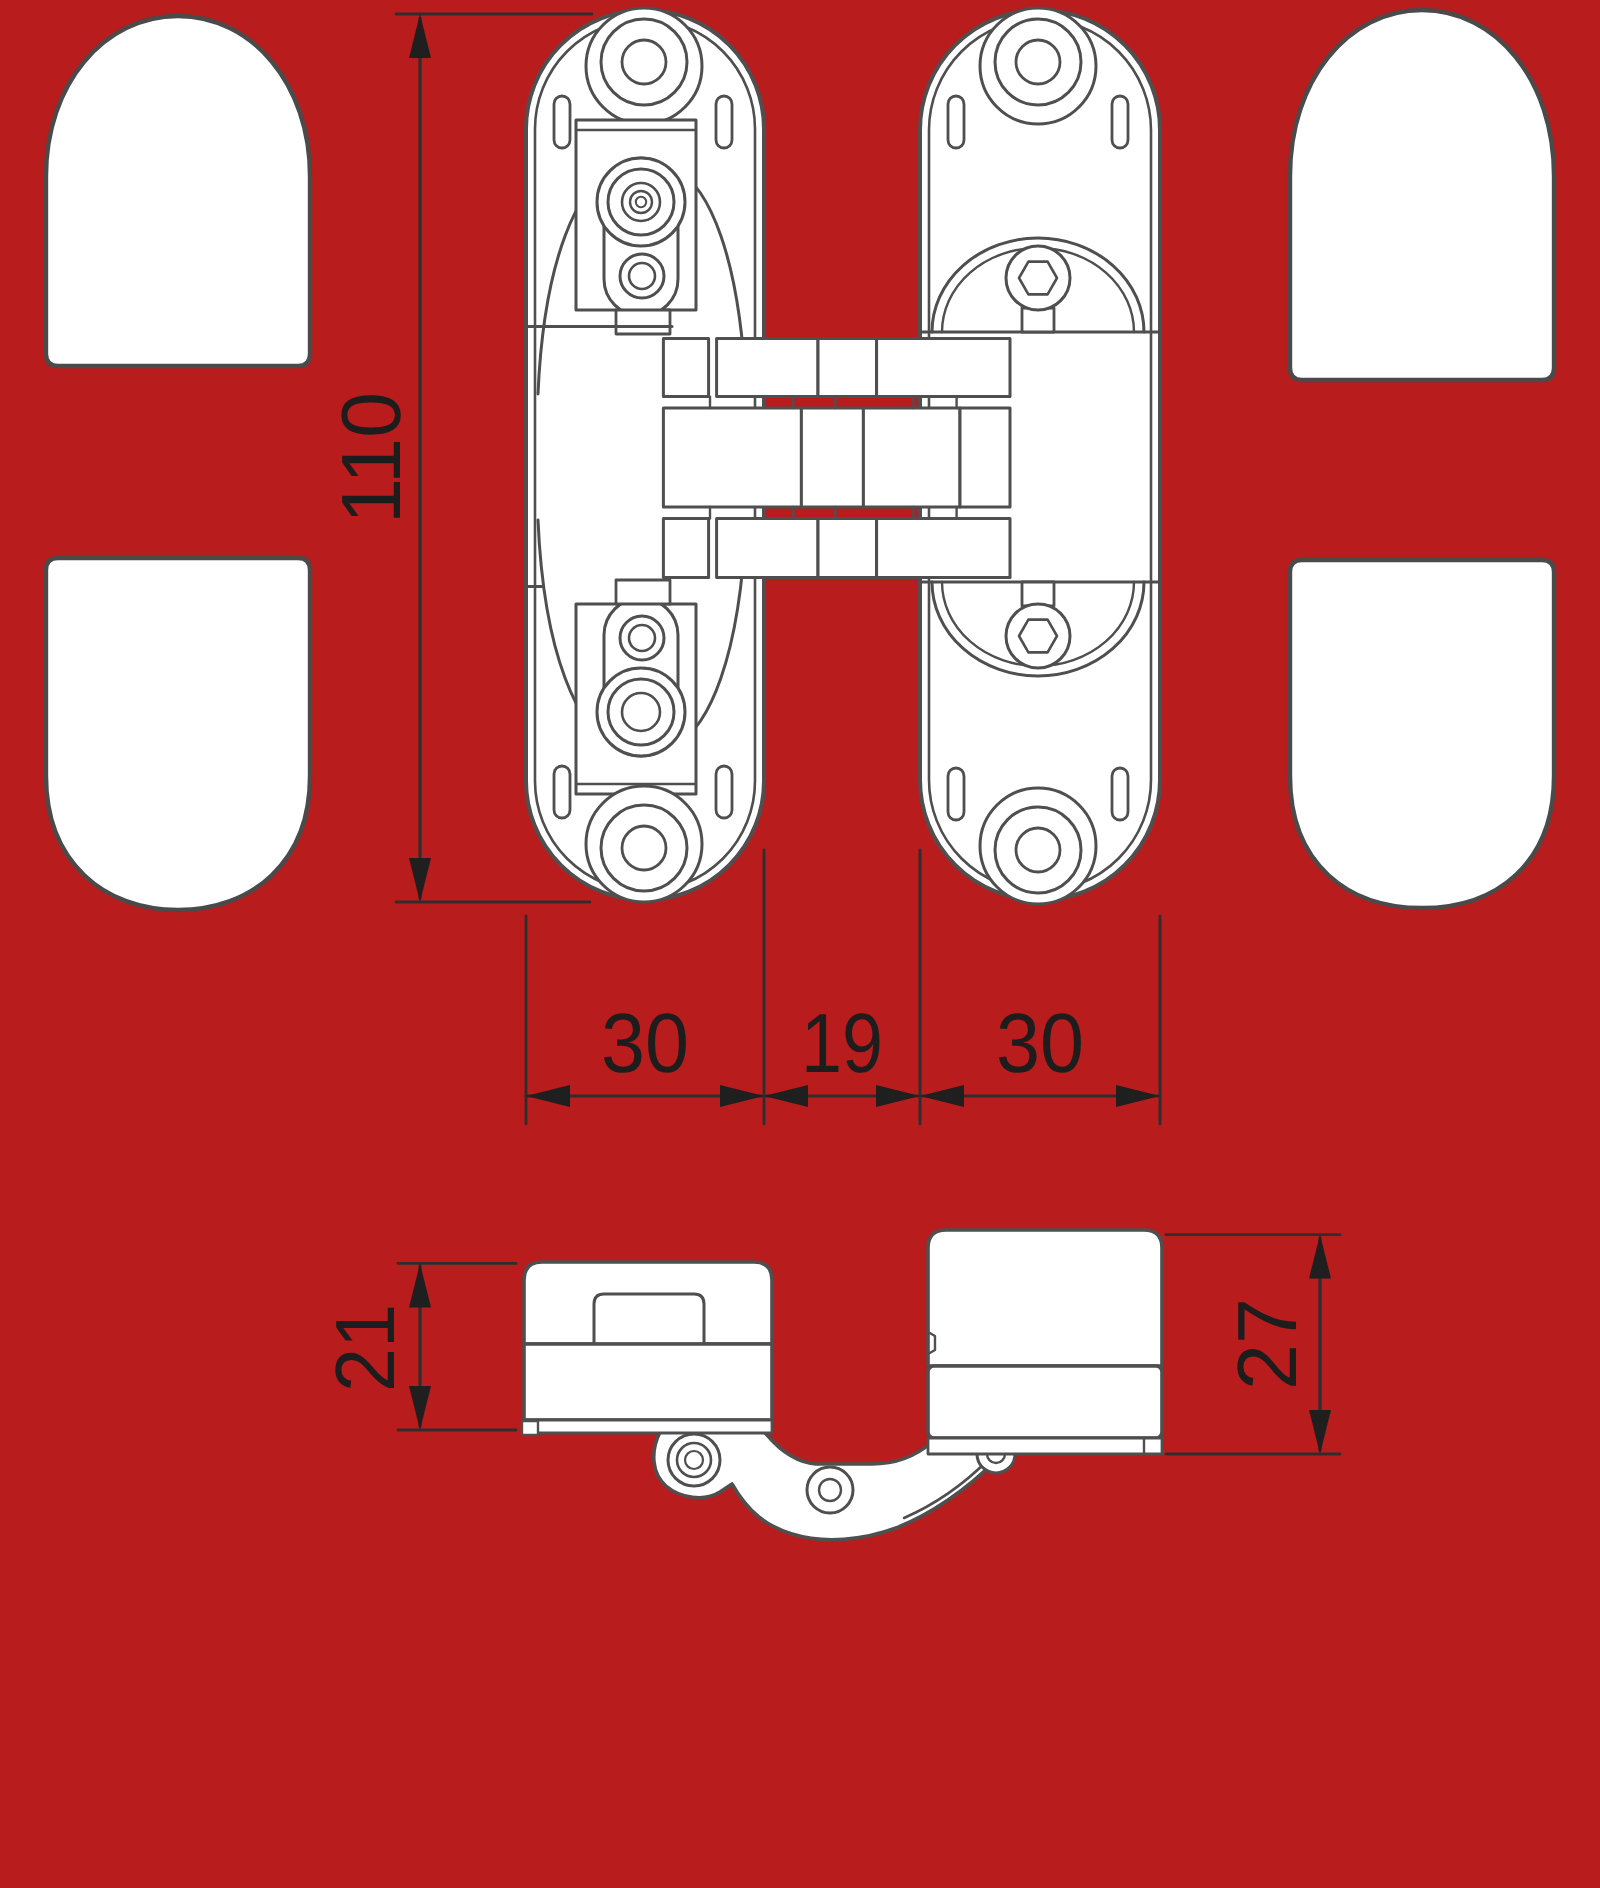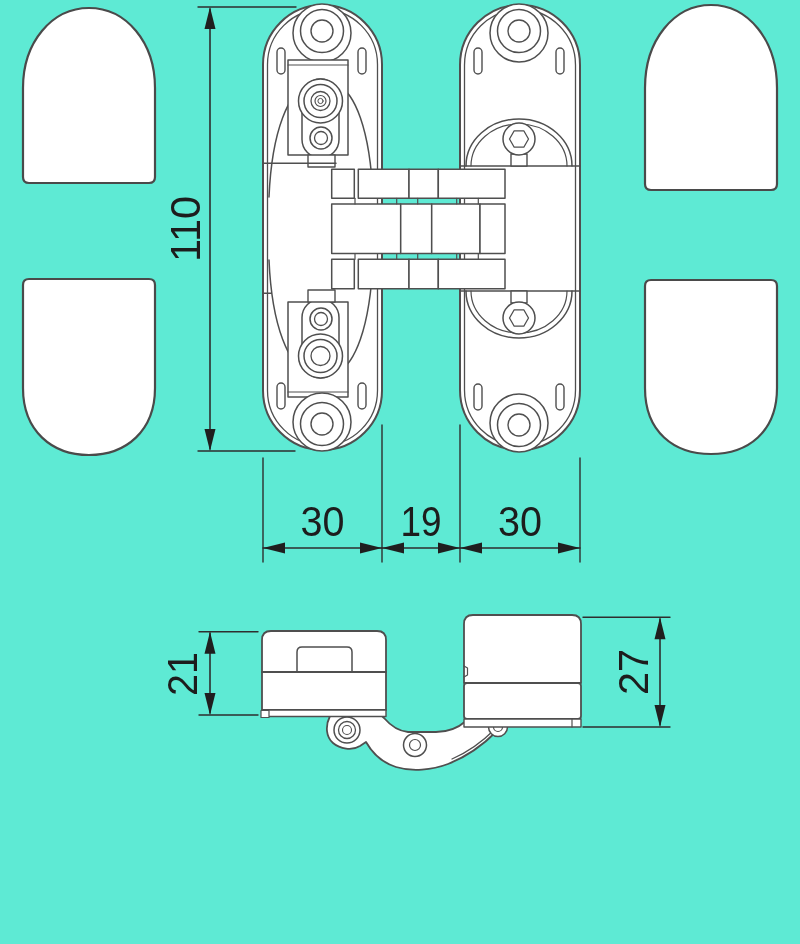--- a/index.html
+++ b/index.html
@@ -1,16 +1,16 @@
 <!DOCTYPE html>
 <html><head>
 <meta charset="utf-8">
 <style>
   html,body{margin:0;padding:0;background:#ffffff;}
-  .canvas{position:relative;width:800px;height:944px;background:#5eead4;overflow:hidden;
+  .canvas{position:relative;width:800px;height:944px;background:#b91c1c;overflow:hidden;
           font-family:"Liberation Sans", sans-serif;}
   svg{display:block}
   svg line, svg path, svg rect, svg circle, svg polyline, svg polygon{vector-effect:non-scaling-stroke;}
   text.dim{font-family:"Liberation Sans", sans-serif;font-size:42px;fill:#1d1d1d;}
 </style>
 </head>
 <body>
 
 <div class="canvas">
 <svg width="800" height="944" viewBox="0 0 800 944" xmlns="http://www.w3.org/2000/svg" fill="none" stroke-linecap="round" stroke-linejoin="round">

